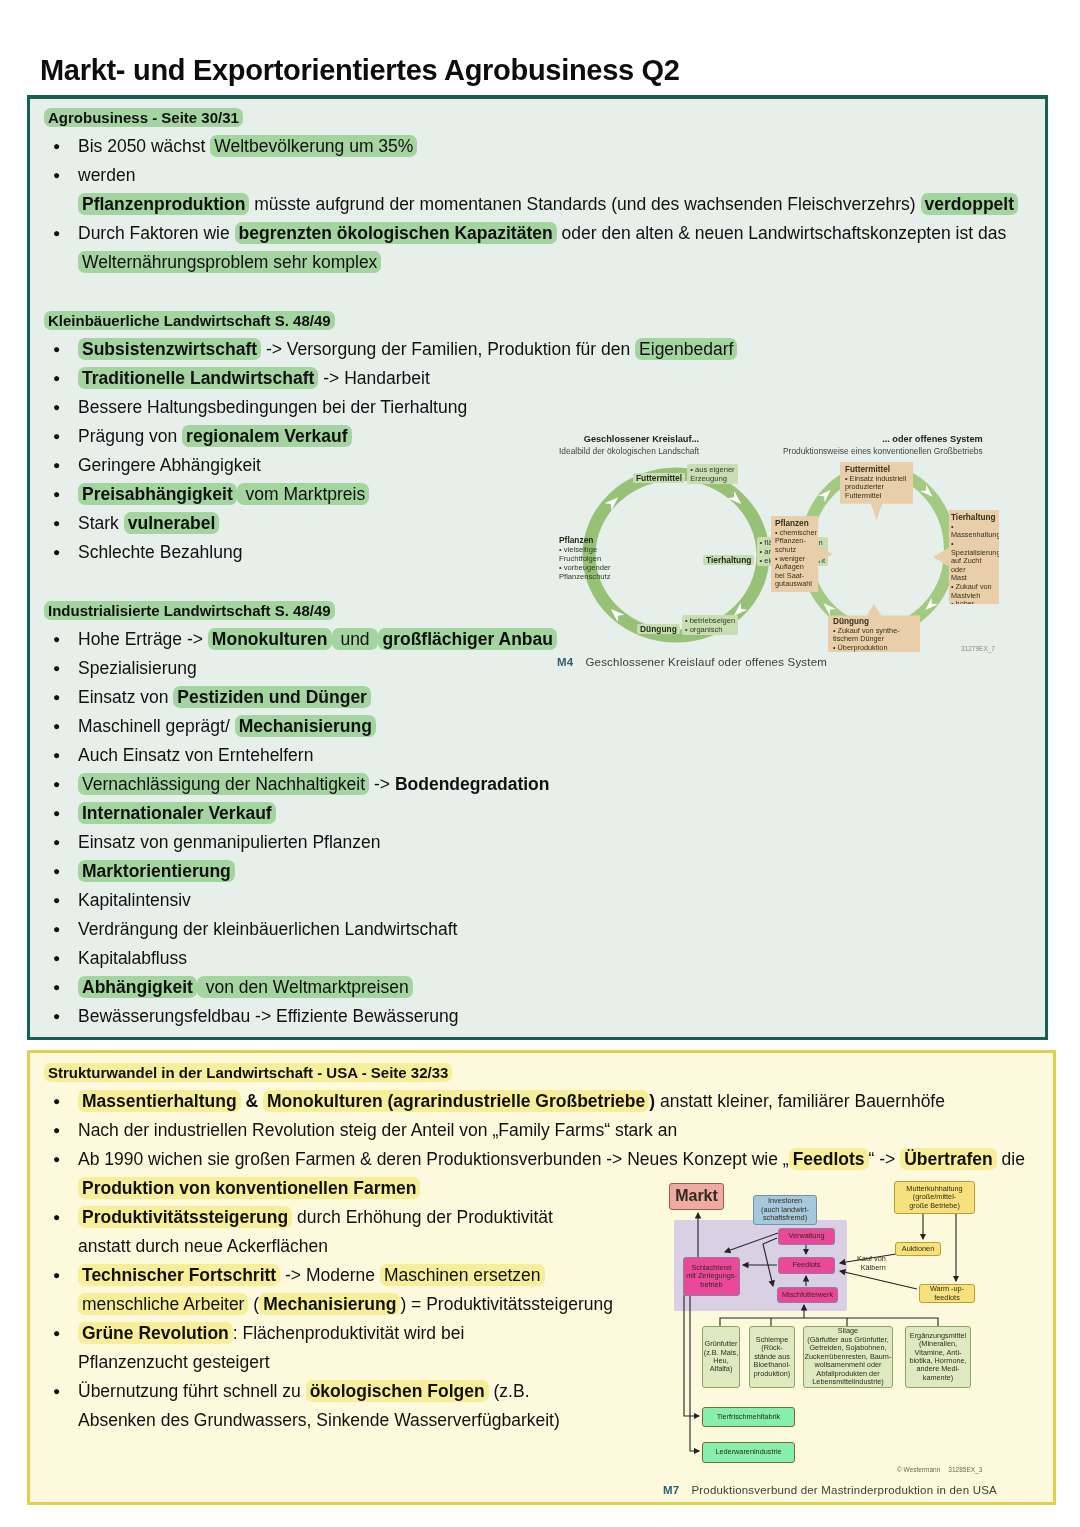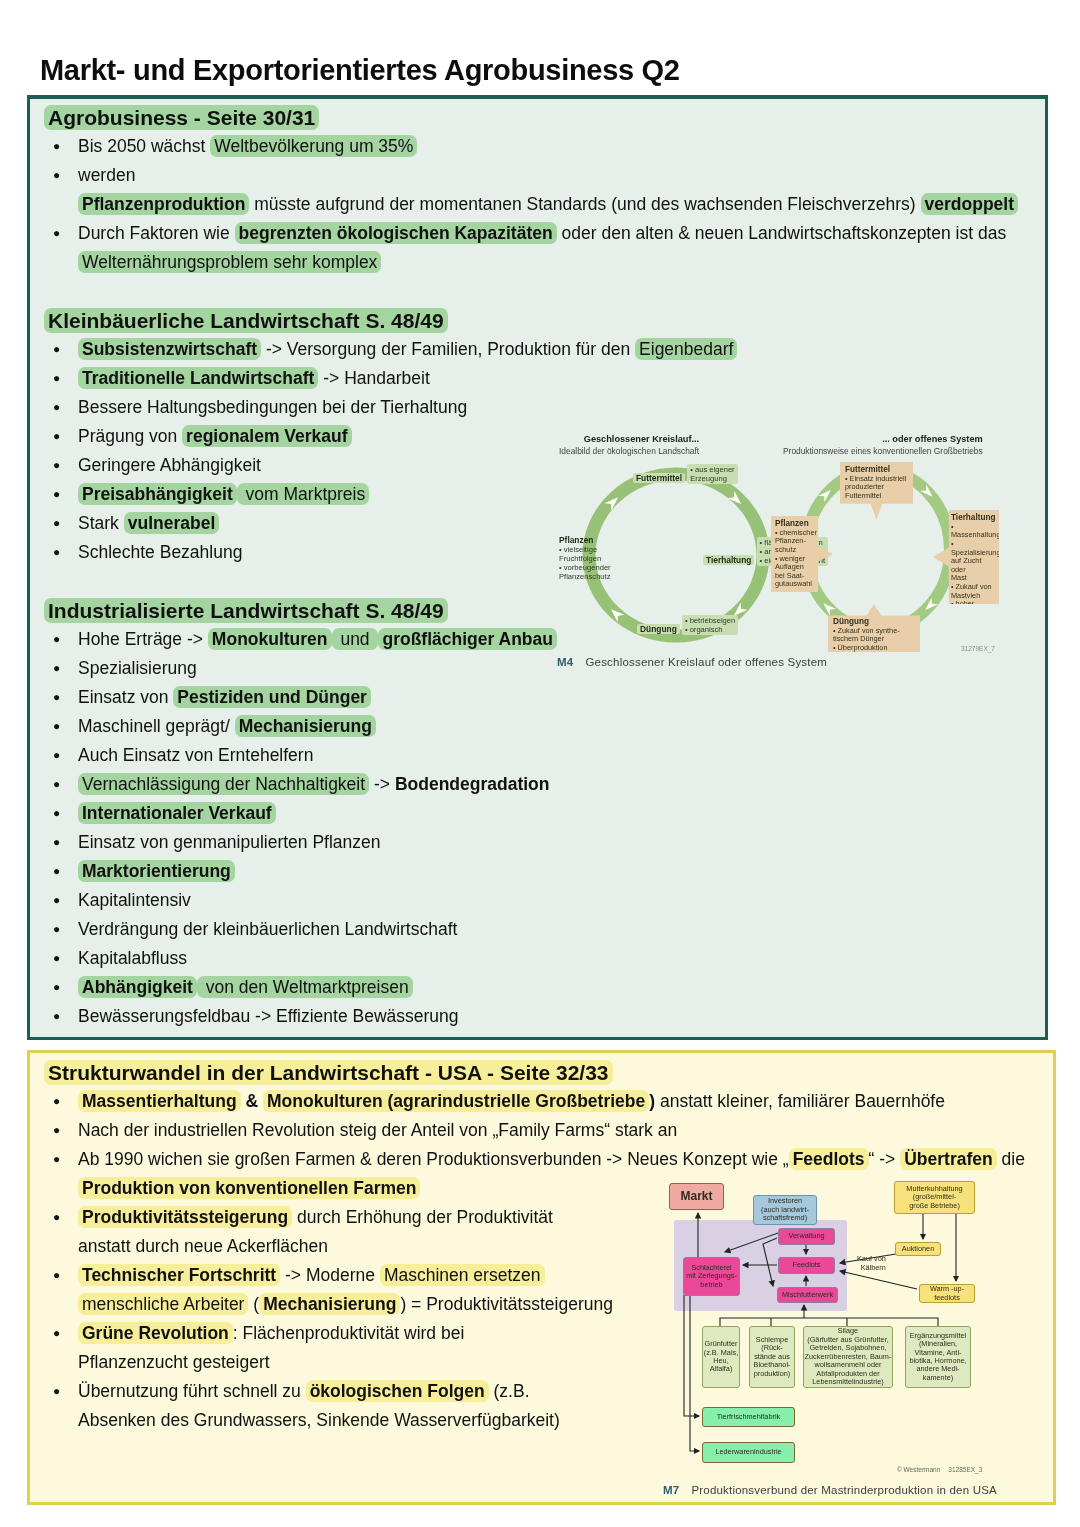--- a/index.html
+++ b/index.html
@@ -16,21 +16,21 @@
   #green-box{
     left:27px;top:95px;width:1021px;height:945px;
     background:#e6efe9;border:3px solid #1a5f53;border-top-width:4px;
     padding-top:4px;
   }
   #yellow-box{
     left:27px;top:1050px;width:1029px;height:455px;
     background:#fcf9dc;border:3px solid #e2cf4b;
     padding-top:5px;
   }
-  .sec-heading{padding-left:14px;font-size:21px;font-weight:bold;line-height:29px;height:29px;white-space:nowrap;}
+  .sec-heading{padding-left:14px;font-size:15px;font-weight:bold;line-height:29px;height:29px;white-space:nowrap;}
   .gap{height:29px;}
   .bullet{position:relative;padding-left:48px;font-size:17.5px;line-height:29px;}
   .bullet .marker{position:absolute;left:23px;top:0;font-size:12px;}
   .bline{white-space:nowrap;}
   .b{font-weight:bold;}
   .hl-g{background:#a4d4a0;border-radius:7px;padding:1px 4px;}
   .hl-y{background:#f7ee99;border-radius:7px;padding:1px 4px;}
 
   
   #fig-m4{position:absolute;left:527px;top:333px;width:492px;height:252px;font-size:8px;color:#333;}
@@ -51,21 +51,21 @@
     clip-path:polygon(24% 0,100% 0,100% 100%,24% 100%,24% 60%,0 50%,24% 40%);}
   #m4r-3{left:271px;top:172px;width:92px;height:48px;padding:13px 5px 3px 5px;
     clip-path:polygon(0 24%,42% 24%,50% 0,58% 24%,100% 24%,100% 100%,0 100%);}
   .fig-code{position:absolute;font-size:6.5px;color:#8a8a7a;}
   .fig-caption{position:absolute;font-size:11.5px;color:#3d3d3d;letter-spacing:0.2px;}
   .fig-caption .tag{font-weight:bold;color:#2e5f6e;margin-right:12px;}
 
   
   #fig-m7{position:absolute;left:621px;top:125px;width:402px;height:352px;font-size:7.3px;color:#2e2c1d;}
   .n{position:absolute;box-sizing:border-box;border-radius:3px;display:flex;align-items:center;justify-content:center;text-align:center;line-height:1.16;}
-  .c-red{background:#efaaa2;border:1.5px solid #9c5a52;font-weight:bold;font-size:12px;}
+  .c-red{background:#efaaa2;border:1.5px solid #9c5a52;font-weight:bold;font-size:16px;}
   .c-blue{background:#a6c8dd;border:1px solid #6f93a8;}
   .c-yel{background:#f7e17c;border:1px solid #b9a030;}
   .c-pur{background:#ec4899;border:1px solid #8d7da0;}
   .c-grn{background:#dfe9c0;border:1px solid #8fa55f;}
   .c-tan{background:#86efac;border:1px solid #7a6a30;}
   #m7-container{position:absolute;left:23px;top:42px;width:173px;height:91px;background:#d9d0e3;border-radius:2px;}
   #m7-arrows{position:absolute;left:0;top:0;}
   #m7-kauf{position:absolute;left:206px;top:77px;line-height:1.2;text-align:right;}
   #m7-copy{position:absolute;left:246px;top:288px;font-size:6.5px;color:#6a6a5a;}
   #m7-copy .code{margin-left:8px;}

